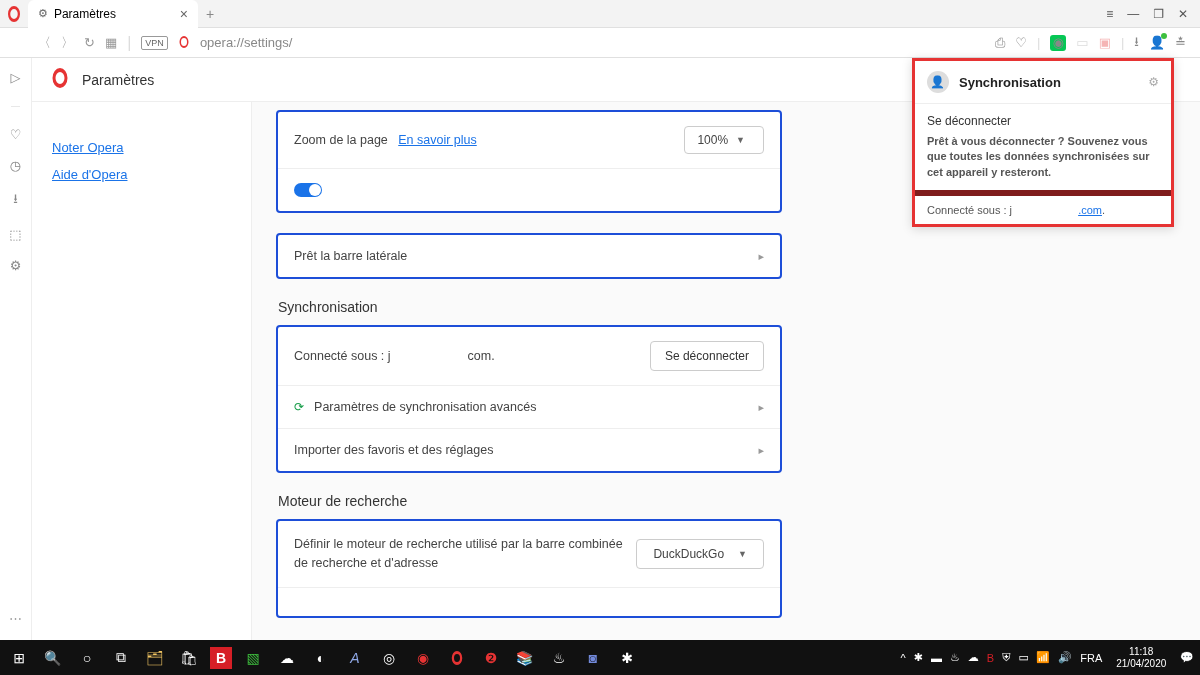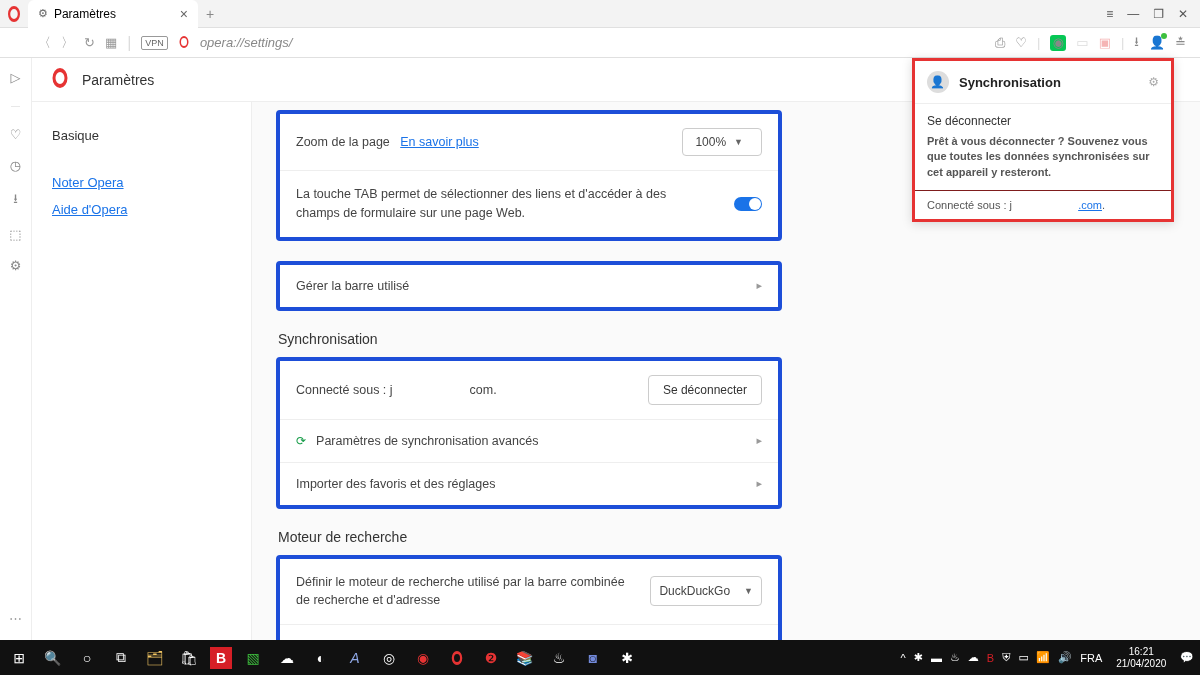--- a/index.html
+++ b/index.html
@@ -14,21 +14,21 @@
 .new-tab { width: 24px; text-align: center; color: #888; cursor: pointer; font-size: 14px; }
 .window-controls { margin-left: auto; display: flex; gap: 14px; padding-right: 12px; color: #555; }
 .window-controls span { cursor: pointer; font-size: 12px; }
 
 
 .addr-bar { height: 30px; border-bottom: 1px solid #e0e0e0; display: flex; align-items: center; padding: 0 8px; gap: 10px; }
 .addr-left { display: flex; align-items: center; gap: 10px; margin-left: 30px; }
 .nav-btn { color: #999; cursor: pointer; font-size: 13px; }
 .vpn-chip { font-size: 9px; border: 1px solid #999; padding: 1px 3px; border-radius: 2px; color: #666; }
 .addr-url { font-size: 13px; color: #888; }
-.addr-url .prefix { color: #888; font-style: italic; }
+.addr-url .prefix { color: #888; }
 .addr-right { margin-left: auto; display: flex; gap: 10px; align-items: center; padding-right: 6px; }
 .addr-right span { color: #888; font-size: 13px; cursor: pointer; }
 .msg-icon { background: #06c755; color: #fff; width: 16px; height: 16px; display: inline-flex; align-items: center; justify-content: center; border-radius: 3px; font-size: 10px; }
 .avatar-icon { position: relative; }
 .badge-dot { width: 6px; height: 6px; background: #3ec03e; border-radius: 50%; position: absolute; top: -2px; right: -2px; }
 
 
 .sidebar-strip { position: absolute; left: 0; top: 58px; width: 32px; height: calc(100% - 58px - 35px); background: #fff; border-right: 1px solid #eee; display: flex; flex-direction: column; align-items: center; gap: 16px; padding-top: 12px; color: #888; }
 .sidebar-strip span { cursor: pointer; font-size: 13px; }
 .sidebar-strip .dots { margin-top: auto; margin-bottom: 14px; }
@@ -40,47 +40,47 @@
 
 .settings-body { position: absolute; left: 32px; top: 102px; right: 0; bottom: 35px; display: flex; background: #fafafa; }
 .settings-nav { width: 220px; padding: 16px 20px; font-size: 13px; background: #fff; border-right: 1px solid #eee; }
 .settings-nav .nav-item { padding: 10px 0; color: #333; cursor: pointer; }
 .settings-nav .nav-item.sub { padding-left: 10px; }
 .settings-nav .nav-spacer { height: 16px; }
 .settings-nav .nav-link { color: #1a73e8; text-decoration: underline; padding: 6px 0; display: block; cursor: pointer; }
 .settings-nav .expand { color: #888; font-size: 9px; margin-right: 4px; }
 
 .settings-content { flex: 1; padding: 8px 60px 0 24px; overflow-y: auto; max-width: 590px; }
-.card { background: #fff; border: 4px solid #1d4ed8; border-radius: 4px; margin-bottom: 20px; }
+.card { background: #fff; border: 2px solid #1d4ed8; border-radius: 4px; margin-bottom: 20px; }
 .card-row { padding: 14px 16px; display: flex; align-items: center; justify-content: space-between; font-size: 12.5px; color: #444; border-top: 1px solid #eee; cursor: default; }
 .card-row:first-child { border-top: none; }
 .card-row .arrow { color: #999; font-size: 11px; }
 .section-title { font-size: 14px; color: #333; margin: 8px 0 10px 2px; font-weight: 500; }
 .link-blue { color: #1a73e8; text-decoration: underline; cursor: pointer; }
 
 .zoom-box { border: 1px solid #ccc; border-radius: 4px; padding: 6px 18px 6px 12px; font-size: 12px; display: flex; align-items: center; gap: 8px; }
 .toggle-on { width: 28px; height: 14px; background: #1a73e8; border-radius: 7px; position: relative; }
 .toggle-on::after { content: ""; width: 12px; height: 12px; background: #fff; border-radius: 50%; position: absolute; right: 1px; top: 1px; }
 .btn-outline { border: 1px solid #ccc; border-radius: 4px; padding: 7px 14px; font-size: 12px; background: #fff; cursor: pointer; color: #333; }
-.select-box { border: 1px solid #ccc; border-radius: 4px; padding: 7px 8px; font-size: 12px; display: flex; align-items: center; gap: 14px; cursor: pointer; }
+.select-box { border: 1px solid #ccc; border-radius: 4px; padding: 7px 16px; font-size: 12px; display: flex; align-items: center; gap: 14px; cursor: pointer; }
 .sync-ic { color: #1a9e4b; font-size: 12px; margin-right: 10px; }
 
 
 .sync-popup { position: absolute; top: 58px; right: 26px; width: 262px; border: 3px solid #e63333; background: #fff; z-index: 10; font-size: 12px; box-shadow: 0 2px 10px rgba(0,0,0,0.15); }
 .sync-popup .hdr { display: flex; align-items: center; padding: 10px 12px; gap: 10px; border-bottom: 1px solid #eee; }
 .sync-popup .hdr .avatar { width: 22px; height: 22px; border-radius: 50%; background: #ddd; display: flex; align-items: center; justify-content: center; color: #888; font-size: 12px; }
 .sync-popup .hdr .title { font-weight: 600; font-size: 13px; color: #222; }
 .sync-popup .hdr .gear { margin-left: auto; color: #aaa; cursor: pointer; }
 .sync-popup .body { padding: 10px 12px; }
 .sync-popup .body .sub { font-size: 12px; color: #333; margin-bottom: 6px; }
 .sync-popup .body .msg { font-size: 11px; color: #555; line-height: 1.4; font-weight: bold; }
 .sync-popup .btns { display: flex; justify-content: flex-end; gap: 6px; padding: 8px 12px 12px; }
 .sync-popup .btn-cancel { border: 1px solid #ccc; border-radius: 3px; padding: 5px 14px; font-size: 11px; background: #fff; cursor: pointer; }
 .sync-popup .btn-ok { border: none; border-radius: 3px; padding: 5px 18px; font-size: 11px; background: #1a9eff; color: #fff; cursor: pointer; }
-.sync-popup .footer { padding: 8px 12px; font-size: 11px; color: #555; border-top: 1px solid #7f1d1d; }
+.sync-popup .footer { padding: 8px 12px; font-size: 11px; color: #555; border-top: 6px solid #7f1d1d; }
 .sync-popup .footer .dom { color: #1a73e8; text-decoration: underline; }
 
 
 .taskbar { position: absolute; left: 0; right: 0; bottom: 0; height: 35px; background: #111; display: flex; align-items: center; padding: 0 6px; color: #fff; font-size: 11px; }
 .tb-left { display: flex; align-items: center; gap: 8px; }
 .tb-ic { width: 26px; height: 26px; display: flex; align-items: center; justify-content: center; cursor: pointer; font-size: 14px; }
 .tb-right { margin-left: auto; display: flex; align-items: center; gap: 8px; }
 .tb-clock { text-align: center; line-height: 1.2; font-size: 10px; padding: 0 6px; }
 
 
@@ -144,47 +144,45 @@
   <span class="dots">⋯</span>
 </div>
 
 <div class="settings-hdr">
   <span><span class="opera-o lg"></span></span>
   <span class="label">Paramètres</span>
 </div>
 
 <div class="settings-body">
   <div class="settings-nav">
-    <div class="nav-item">Basique</div>
     <div class="nav-spacer"></div>
     <a class="nav-link">Noter Opera</a>
     <a class="nav-link">Aide d'Opera</a>
   </div>
 
   <div class="settings-content">
     <div class="card">
       <div class="card-row">
         <div>
           <span>Zoom de la page</span>&nbsp;&nbsp;
           <span class="link-blue">En savoir plus</span>
         </div>
         <div class="zoom-box">
           <span>100%</span>
           <span style="font-size:9px;color:#666">▼</span>
         </div>
       </div>
       <div class="card-row">
-        <div style="max-width:400px;line-height:1.5">La touche TAB permet de sélectionner des liens et d'accéder à des champs de formulaire sur une page Web.</div>
         <div class="toggle-on"></div>
       </div>
     </div>
 
     <div class="card">
       <div class="card-row">
-        <span>Gérer la barre utilisé</span>
+        <span>Prêt la barre latérale</span>
         <span class="arrow">▸</span>
       </div>
     </div>
 
     <div class="section-title">Synchronisation</div>
     <div class="card">
       <div class="card-row">
         <div>
           <span>Connecté sous : j</span>
           <span style="display:inline-block;width:70px"></span>
@@ -267,18 +265,18 @@
     <span>▬</span>
     <span>♨</span>
     <span>☁</span>
     <span style="color:#d61f26">B</span>
     <span>⛨</span>
     <span>▭</span>
     <span>📶</span>
     <span>🔊</span>
     <span>FRA</span>
     <div class="tb-clock">
-      <div>16:21</div>
+      <div>11:18</div>
       <div>21/04/2020</div>
     </div>
     <span>💬</span>
   </div>
 </div>
 
 </body></html>

